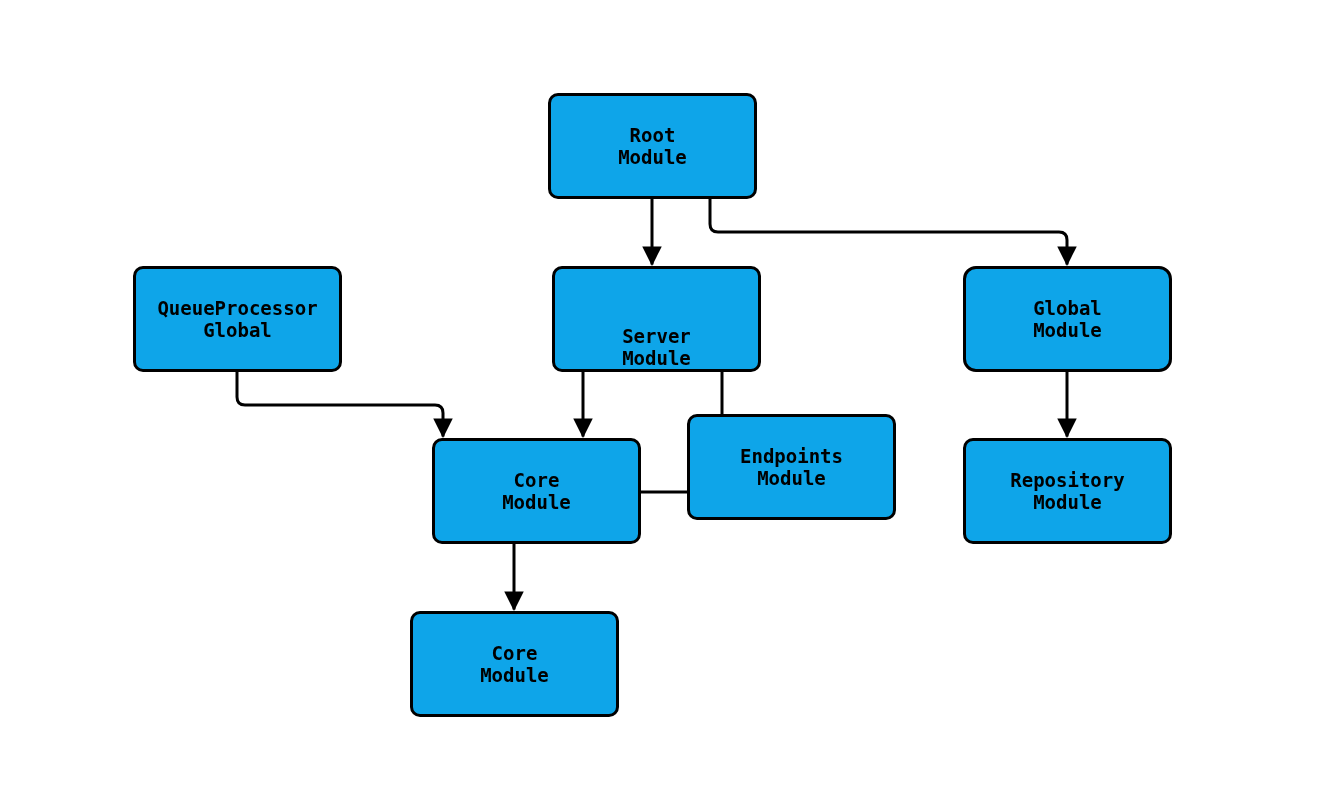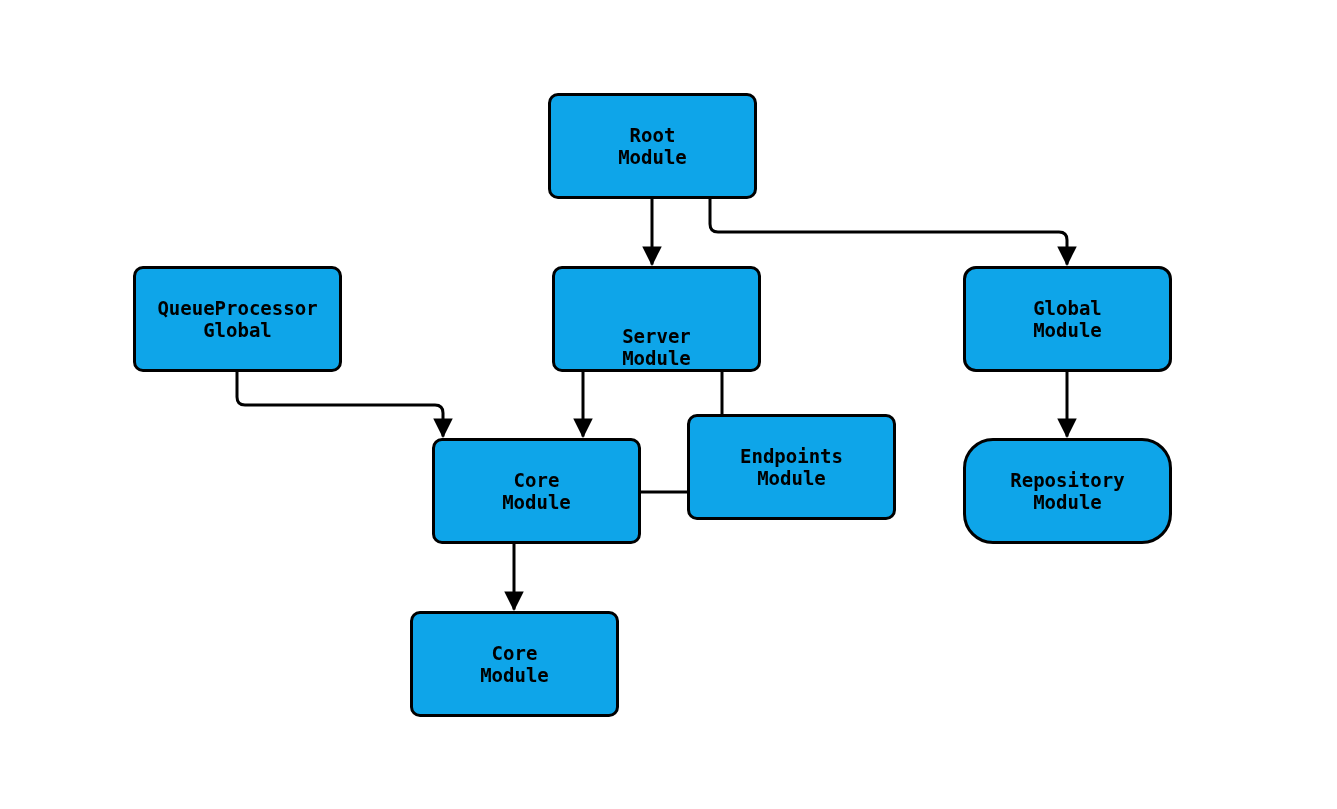--- a/index.html
+++ b/index.html
@@ -45,21 +45,21 @@
     line-height: 22px;
     color: #000000;
     white-space: pre-line;
   }
   .n-root          { left: 548px;  top: 93px;  }
   .n-queueproc     { left: 133px;  top: 266px; }
   .n-server        { left: 552px;  top: 266px; align-items: flex-end; }
   .n-global        { left: 963px;  top: 266px; border-radius: 13px; }
   .n-core          { left: 432px;  top: 438px; }
   .n-endpoints     { left: 687px;  top: 414px; }
-  .n-repository    { left: 963px;  top: 438px; border-radius: 30px; }
+  .n-repository    { left: 963px;  top: 438px; }
   .n-queue         { left: 410px;  top: 611px; }
 </style>
 </head>
 <body>
 
 <div id="stage">
 
   <svg id="edge-layer" viewBox="0 0 1337 809" xmlns="http://www.w3.org/2000/svg">
     <defs>
       <marker id="arrow" viewBox="0 0 10 10" refX="8.5" refY="5" markerWidth="6.5" markerHeight="6.5" orient="auto-start-reverse">

